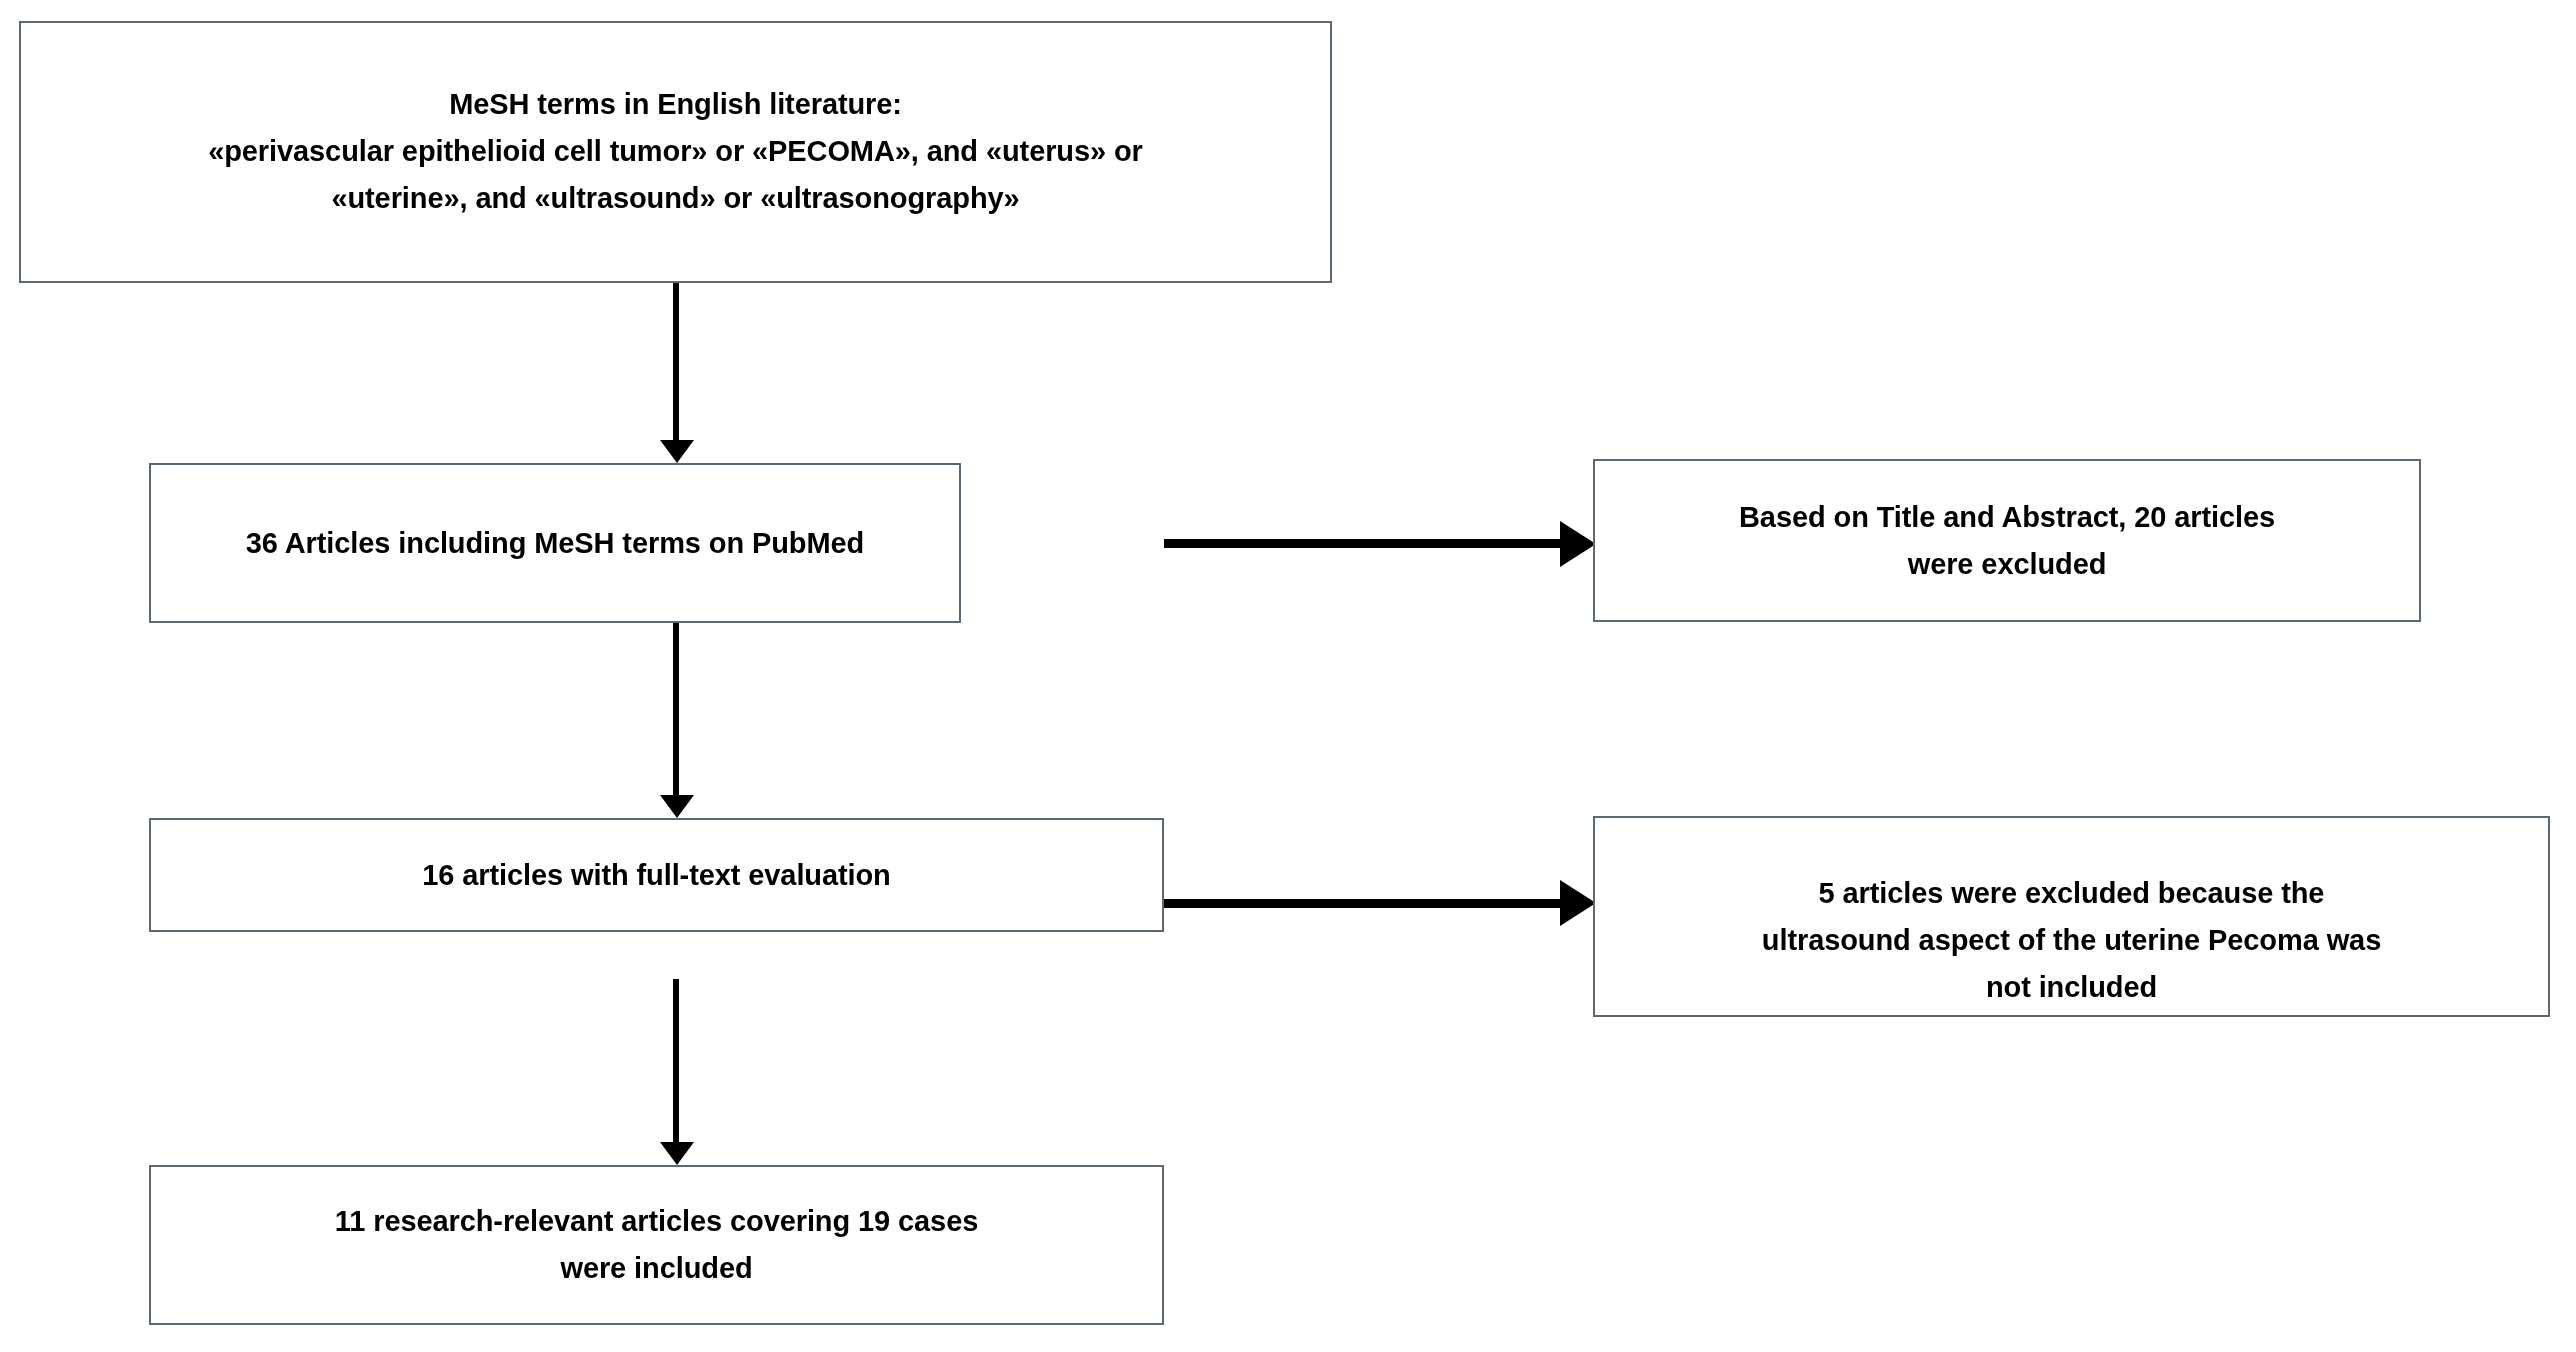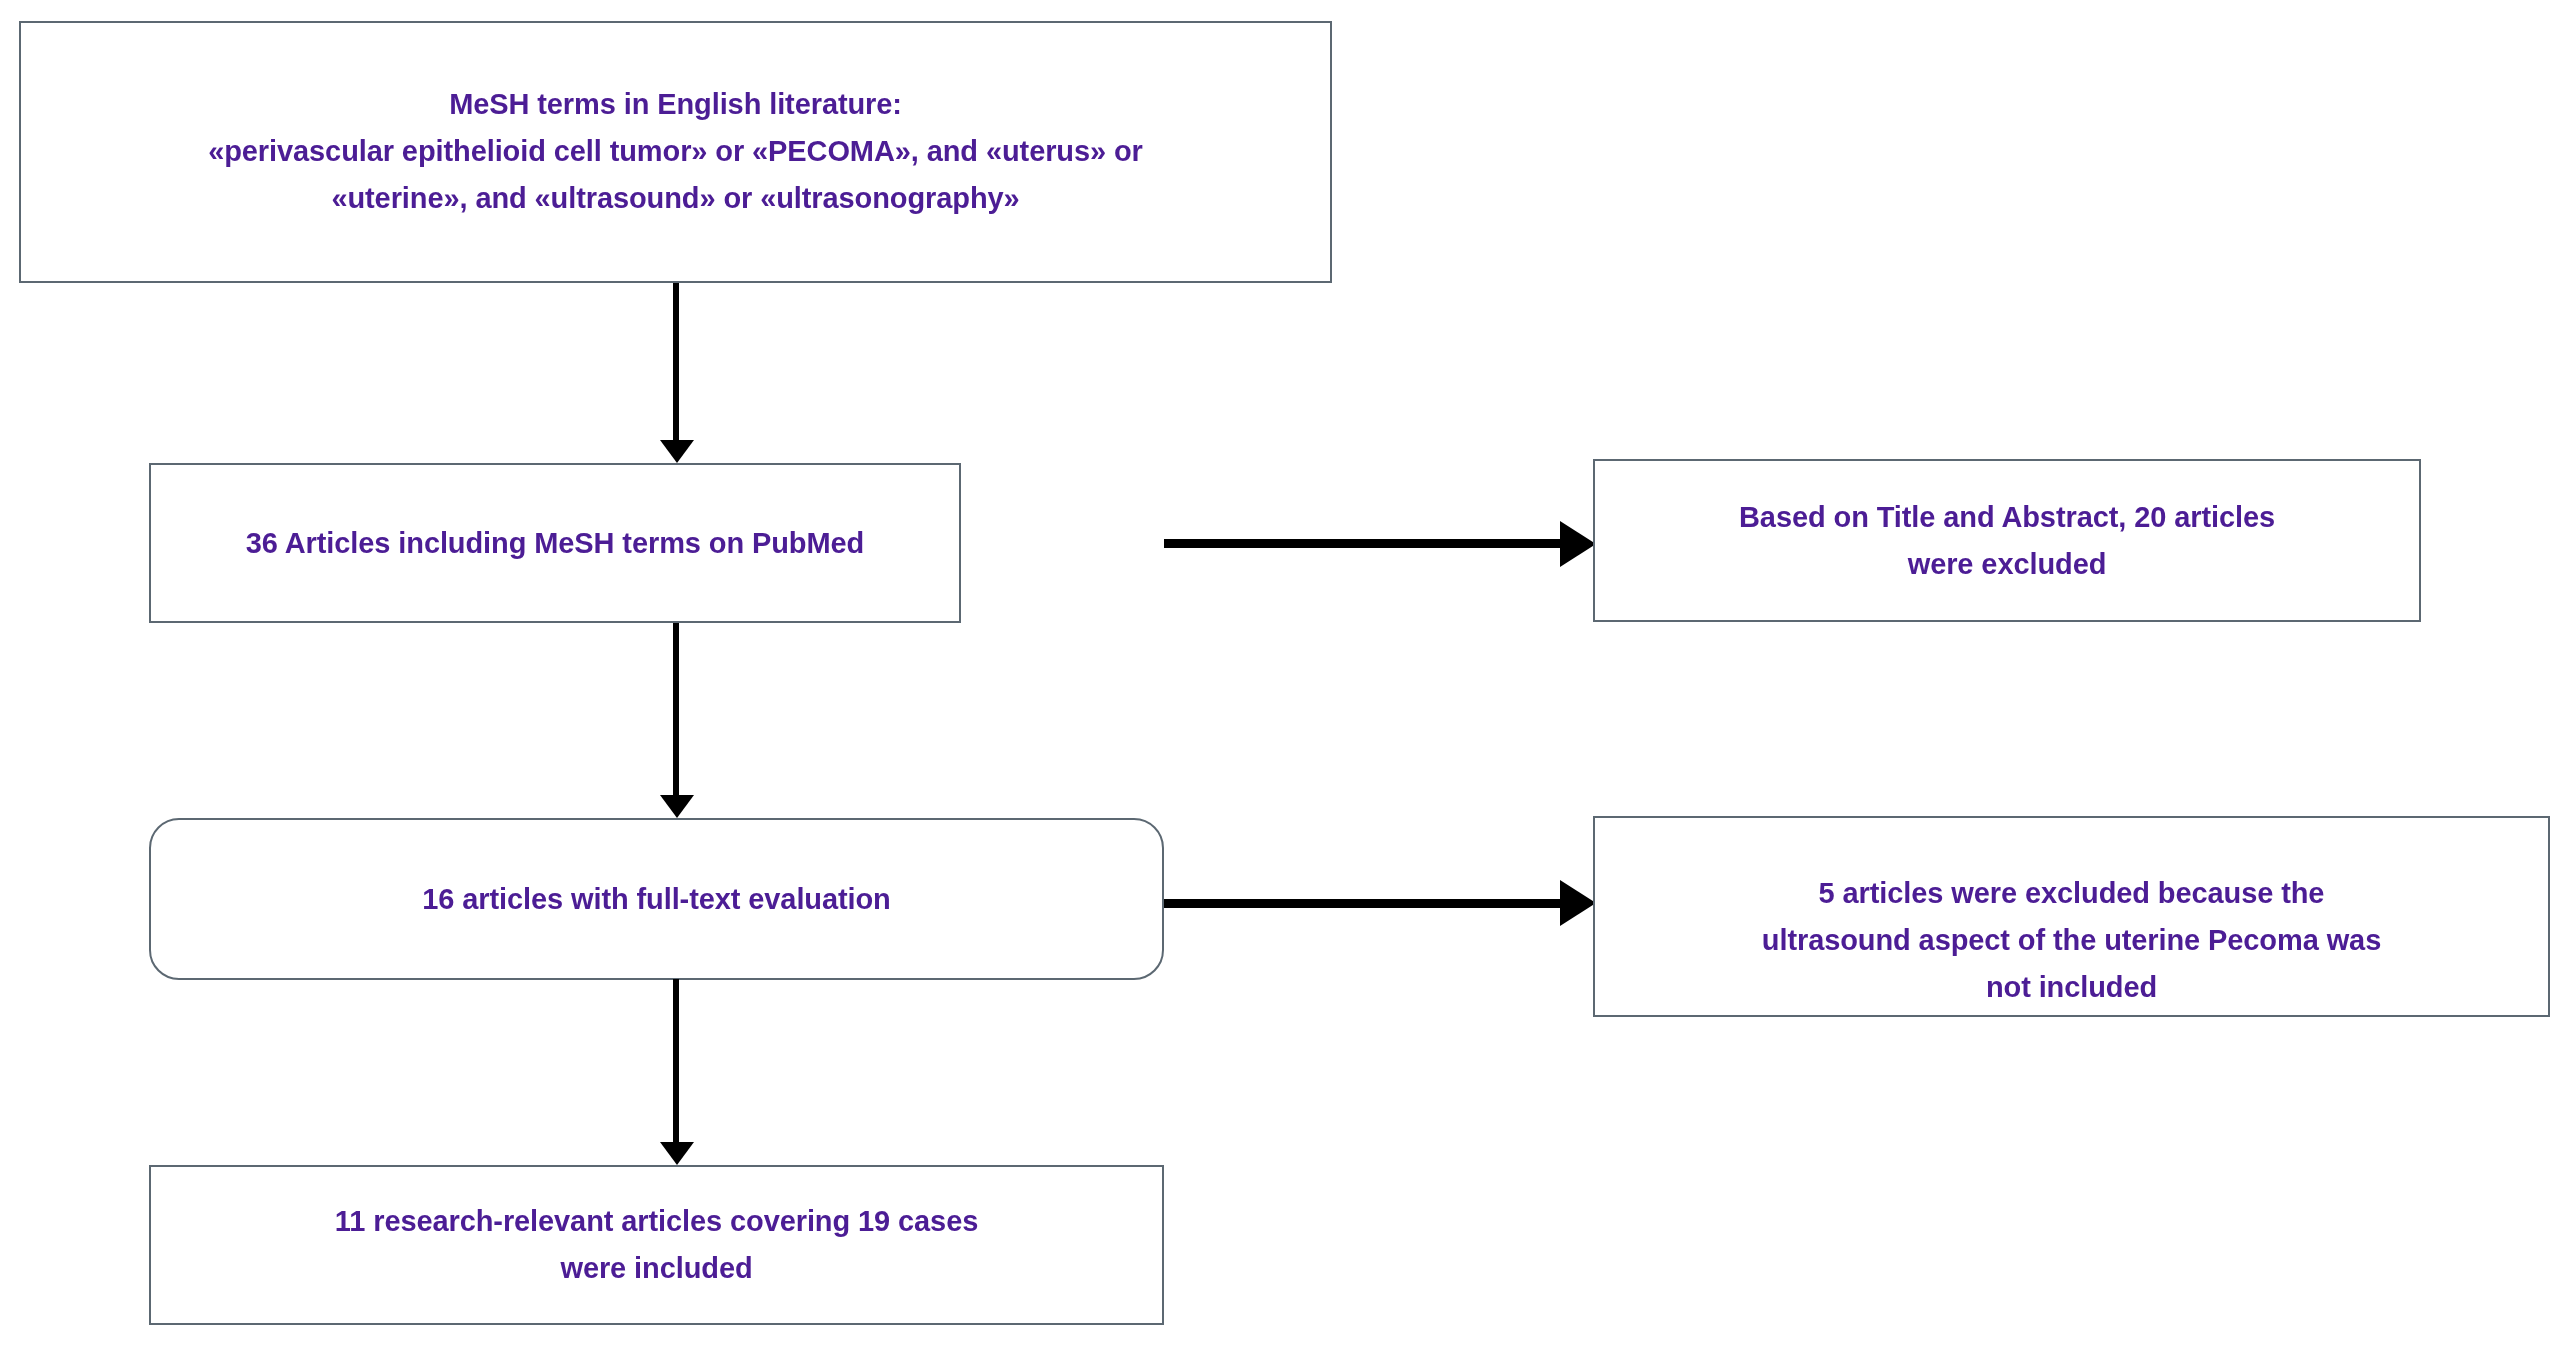--- a/index.html
+++ b/index.html
@@ -17,36 +17,36 @@
   }
   .flow-box {
     position: absolute;
     box-sizing: border-box;
     border: 2.1px solid #5c6872;
     background: #ffffff;
     display: flex;
     align-items: center;
     justify-content: center;
     text-align: center;
-    color: #4c1d95;
+    color: #000000;
     font-weight: bold;
     line-height: 1.62;
     letter-spacing: -0.1px;
     padding: 4.1px 9.6px;
   }
   .flow-box .txt {
     display: block;
     width: 100%;
     white-space: pre-line;
   }
 
   
   #box-mesh-terms      { left: 19px;   top: 20.5px;   width: 1313px; height: 262px; font-size: 29px; }
   #box-pubmed-articles { left: 149px;  top: 463px;  width: 812px; height: 160px; font-size: 29px; }
-  #box-fulltext        { left: 149px;  top: 818px; width: 1015px; height: 162px; font-size: 29px; border-radius: 30px; }
+  #box-fulltext        { left: 149px;  top: 818px; width: 1015px; height: 114px; font-size: 29px; }
   #box-included        { left: 149px;  top: 1165px; width: 1015px; height: 160px; font-size: 29px; }
   #box-excluded-title  { left: 1593px; top: 459px;  width: 828px; height: 163px; font-size: 29px; }
   #box-excluded-us     { left: 1593px; top: 816px; width: 957px; height: 201px; font-size: 29px; align-items: flex-end; }
 
   
   .conn {
     position: absolute;
   }
   .v-line {
     position: absolute;

